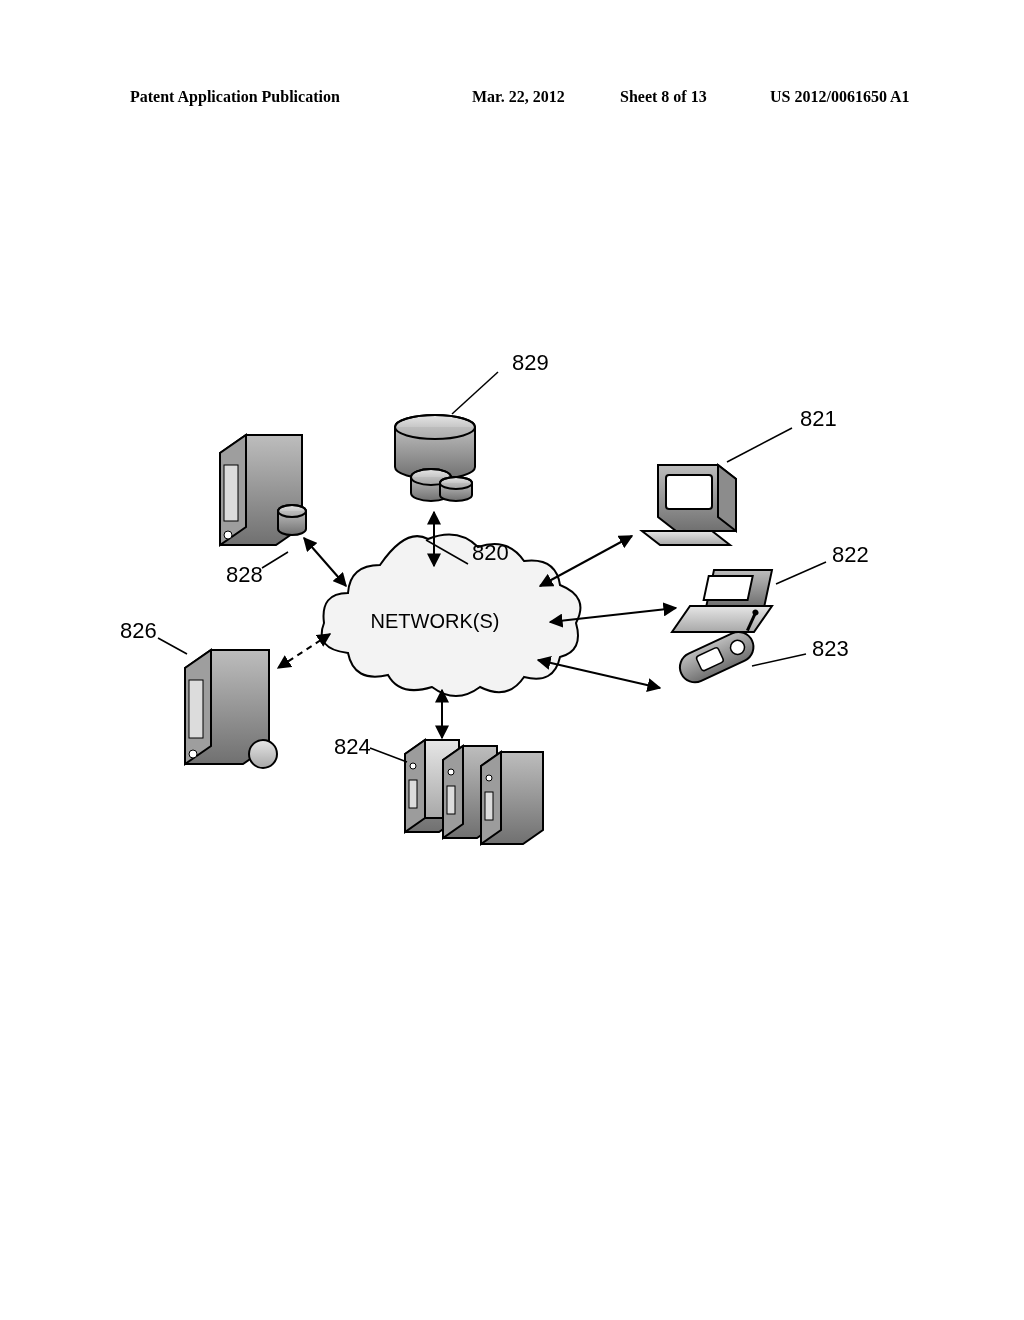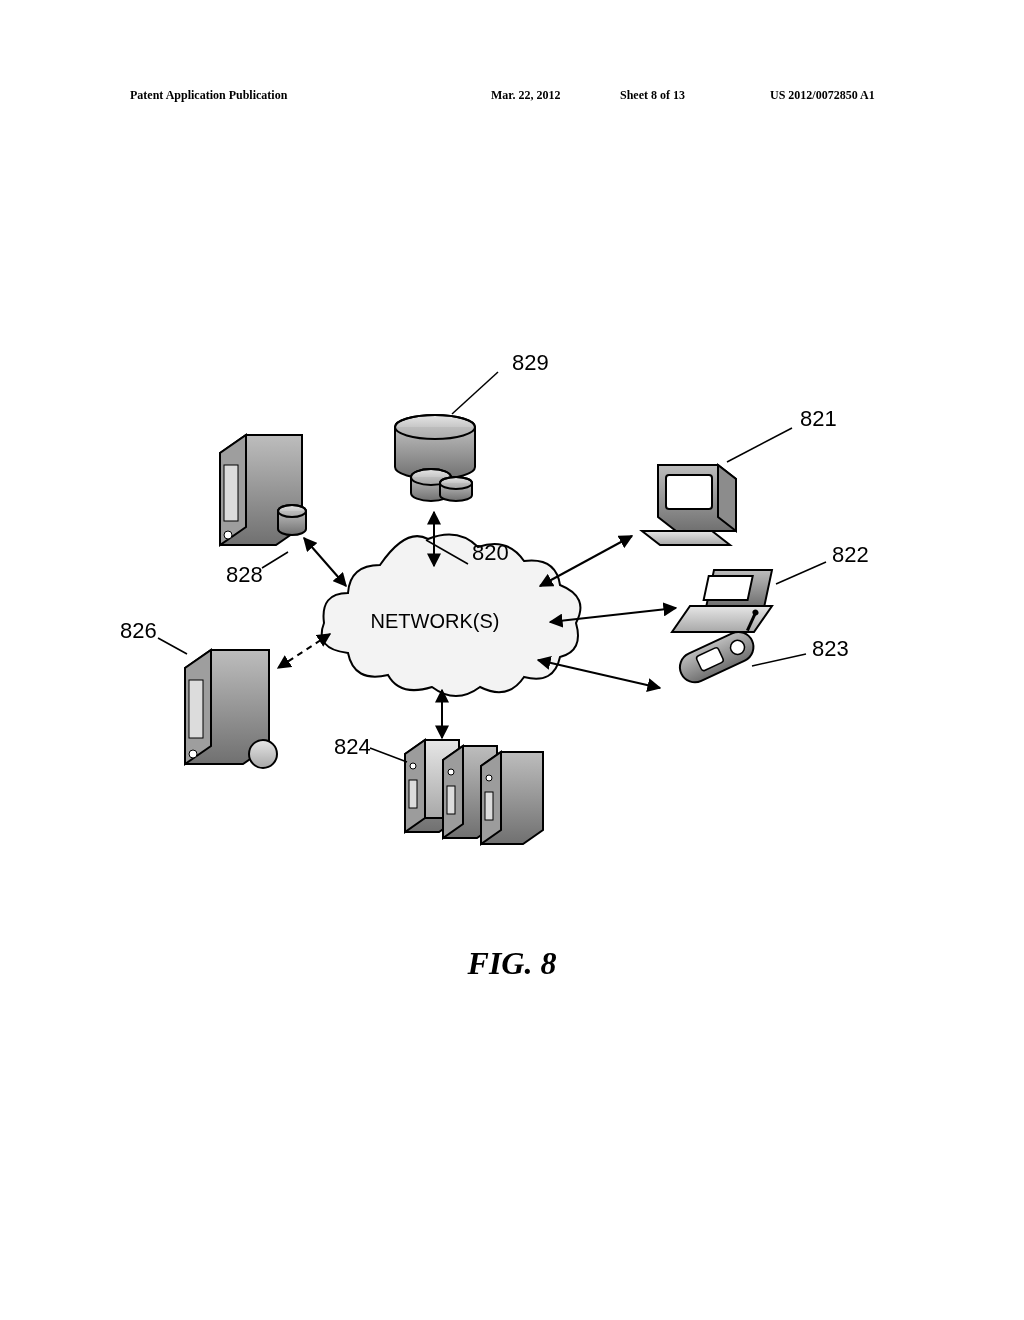--- a/index.html
+++ b/index.html
@@ -1,31 +1,31 @@
 <!DOCTYPE html>
 <html><head>
 <meta charset="utf-8">
 <style>
   html,body{margin:0;padding:0;background:#fff;font-family:"Times New Roman",Times,serif;color:#000}
   .page{width:1024px;height:1320px;position:relative;margin:0 auto;background:#fff}
   .hdr{position:absolute;top:88px;left:0;right:0;font-family:"Times New Roman",Times,serif}
-  .hdr span{font-weight:bold;font-size:12px;position:absolute}
+  .hdr span{font-weight:bold;font-size:16px;position:absolute}
   .fig-area{position:absolute;top:330px;left:120px;width:770px;height:540px}
   .fig-area svg{display:block}
   .fig-caption{position:absolute;top:945px;left:0;right:0;text-align:center;font-style:italic;font-weight:bold;font-size:32px;font-family:"Times New Roman",Times,serif}
 </style>
 </head>
 <body>
 
 <div class="page">
   <div class="hdr">
     <span style="left:130px">Patent Application Publication</span>
-    <span style="left:491px">Mar. 22, 2012</span>
+    <span style="left:472px">Mar. 22, 2012</span>
     <span style="left:620px">Sheet 8 of 13</span>
-    <span style="left:770px">US 2012/0072850 A1</span>
+    <span style="left:770px">US 2012/0061650 A1</span>
   </div>
 
   <div class="fig-area">
     <svg viewBox="0 0 770 540" width="770" height="540">
       <defs>
         <marker id="ah" viewBox="0 0 10 10" refX="9" refY="5" markerWidth="7" markerHeight="7" orient="auto">
           <path d="M0 0 L10 5 L0 10 z" fill="#000"></path>
         </marker>
         <marker id="ah2" viewBox="0 0 10 10" refX="1" refY="5" markerWidth="7" markerHeight="7" orient="auto">
           <path d="M10 0 L0 5 L10 10 z" fill="#000"></path>
@@ -151,14 +151,13 @@
       <text x="352" y="230" font-size="22" font-family="Arial,Helvetica,sans-serif">820</text>
       <text x="680" y="96" font-size="22" font-family="Arial,Helvetica,sans-serif">821</text>
       <text x="712" y="232" font-size="22" font-family="Arial,Helvetica,sans-serif">822</text>
       <text x="692" y="326" font-size="22" font-family="Arial,Helvetica,sans-serif">823</text>
       <text x="214" y="424" font-size="22" font-family="Arial,Helvetica,sans-serif">824</text>
       <text x="0" y="308" font-size="22" font-family="Arial,Helvetica,sans-serif">826</text>
       <text x="106" y="252" font-size="22" font-family="Arial,Helvetica,sans-serif">828</text>
     </svg>
   </div>
 
-  <div class="fig-caption">FIG. 8</div>
 </div>
 
 </body></html>

